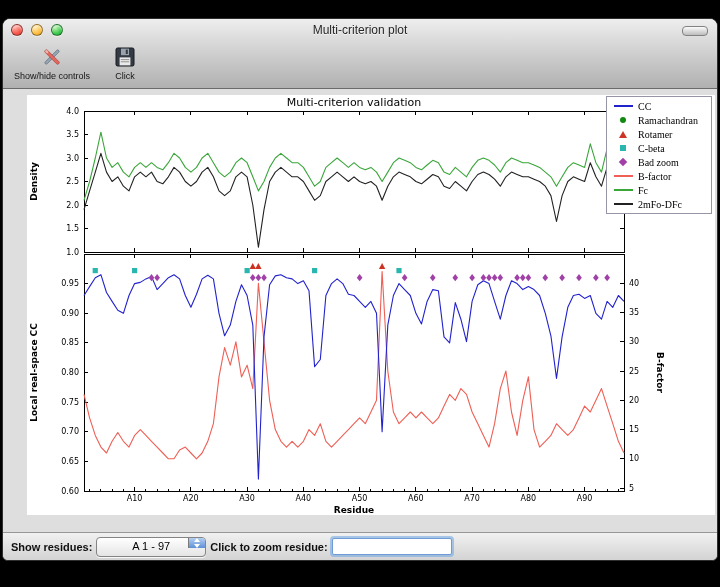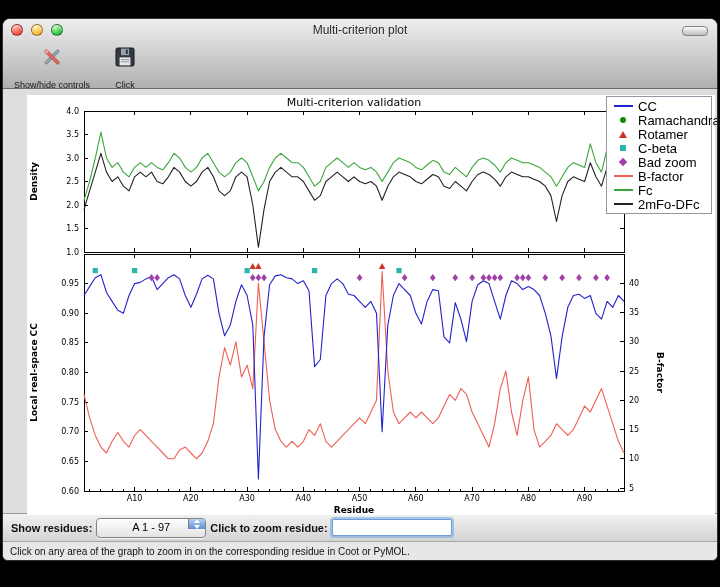--- a/index.html
+++ b/index.html
@@ -13,38 +13,38 @@
   .traffic{position:absolute;left:8px;top:5px;display:flex;gap:8px;}
   .light{width:12px;height:12px;border-radius:50%;border:1px solid rgba(0,0,0,.4);box-sizing:border-box;
          box-shadow:inset 0 2px 2px rgba(255,255,255,.55), 0 1px 1px rgba(255,255,255,.5);}
   .light.red{background:radial-gradient(circle at 35% 30%,#ffa69b,#f6564a 60%,#cf3a2e);}
   .light.yellow{background:radial-gradient(circle at 35% 30%,#ffe9a8,#fdbc40 60%,#d99a1e);}
   .light.green{background:radial-gradient(circle at 35% 30%,#b9f0a8,#38c84c 60%,#1f9e33);}
   .title{font-size:12px;color:#262626;text-shadow:0 1px 0 rgba(255,255,255,.65);}
   .pill{position:absolute;right:9px;top:7px;width:24px;height:8px;border-radius:4px;border:1px solid #828282;
         background:linear-gradient(#fcfcfc,#bdbdbd);}
   .toolbar{height:45px;display:flex;align-items:flex-start;padding:2px 8px 0;gap:16px;}
-  .tool{display:flex;flex-direction:column;align-items:center;gap:10px;padding:1px 3px;cursor:default;}
+  .tool{display:flex;flex-direction:column;align-items:center;gap:1px;padding:1px 3px;cursor:default;}
   .tool-icon{width:26px;height:26px;display:flex;align-items:center;justify-content:center;}
   .tool-label{font-size:9px;color:#161616;white-space:nowrap;}
   
   .content{flex:1;position:relative;background:#dedede;}
   .figure{position:absolute;left:24px;top:6px;width:688px;height:420px;background:#ffffff;}
   #plot-svg{position:absolute;left:0;top:0;}
   #legend{position:absolute;top:1px;right:3px;width:106px;background:#fff;border:1px solid #9595a5;
           padding:2px 5px;box-sizing:border-box;}
   .lg-row{display:flex;align-items:center;height:14px;}
   .lg-sample{width:22px;height:10px;display:inline-flex;align-items:center;justify-content:center;margin-right:4px;flex:none;}
   .lg-sample.line::before{content:'';width:19px;height:2px;background:var(--c);}
   .lg-sample.circle::before{content:'';width:6px;height:6px;border-radius:50%;background:var(--c);}
   .lg-sample.square::before{content:'';width:6px;height:6px;background:var(--c);}
   .lg-sample.diamond::before{content:'';width:6px;height:6px;background:var(--c);transform:rotate(45deg);}
   .lg-sample.triangle::before{content:'';width:0;height:0;border-left:4px solid transparent;border-right:4px solid transparent;
         border-bottom:7px solid var(--c);}
-  .lg-label{font-size:13px;color:#000;white-space:nowrap;}
+  .lg-label{font-size:10px;color:#000;white-space:nowrap;font-family:Liberation Serif, serif;}
   
   .controlbar{height:27px;background:linear-gradient(#f1f1f1,#d3d3d3);border-top:1px solid #979797;
               display:flex;align-items:center;padding:0 8px;gap:4px;}
   .ctl-label{font-size:11px;font-weight:700;color:#101010;white-space:nowrap;}
   .combo{height:18px;display:flex;align-items:flex-start;border:1px solid #848484;border-radius:4px;overflow:hidden;
          background:linear-gradient(#ffffff,#e4e4e4);box-shadow:0 1px 0 rgba(255,255,255,.8);padding-left:28px;}
   .combo-value{padding:2px 8px 0 7px;font-size:11px;color:#000;min-width:48px;}
   .combo-btn{width:16px;background:linear-gradient(#b4cff2,#5f91d6);border-left:1px solid #7a7a7a;
              display:flex;flex-direction:column;align-items:center;justify-content:center;gap:2px;}
   .arr-up{width:0;height:0;border-left:3px solid transparent;border-right:3px solid transparent;border-bottom:4px solid #fff;}
@@ -326,17 +326,14 @@
       <span class="combo-value">A 1 - 97</span>
       <span class="combo-btn">
         <span class="arr-up"></span>
         <span class="arr-down"></span>
       </span>
     </div>
     <span class="ctl-label">Click to zoom residue:</span>
     <input class="zoom-input" type="text" value="" style="">
   </div>
 
-  <div class="statusbar">
-    <span>Click on any area of the graph to zoom in on the corresponding residue in Coot or PyMOL.</span>
-  </div>
 
 </div>
 
 </body></html>

